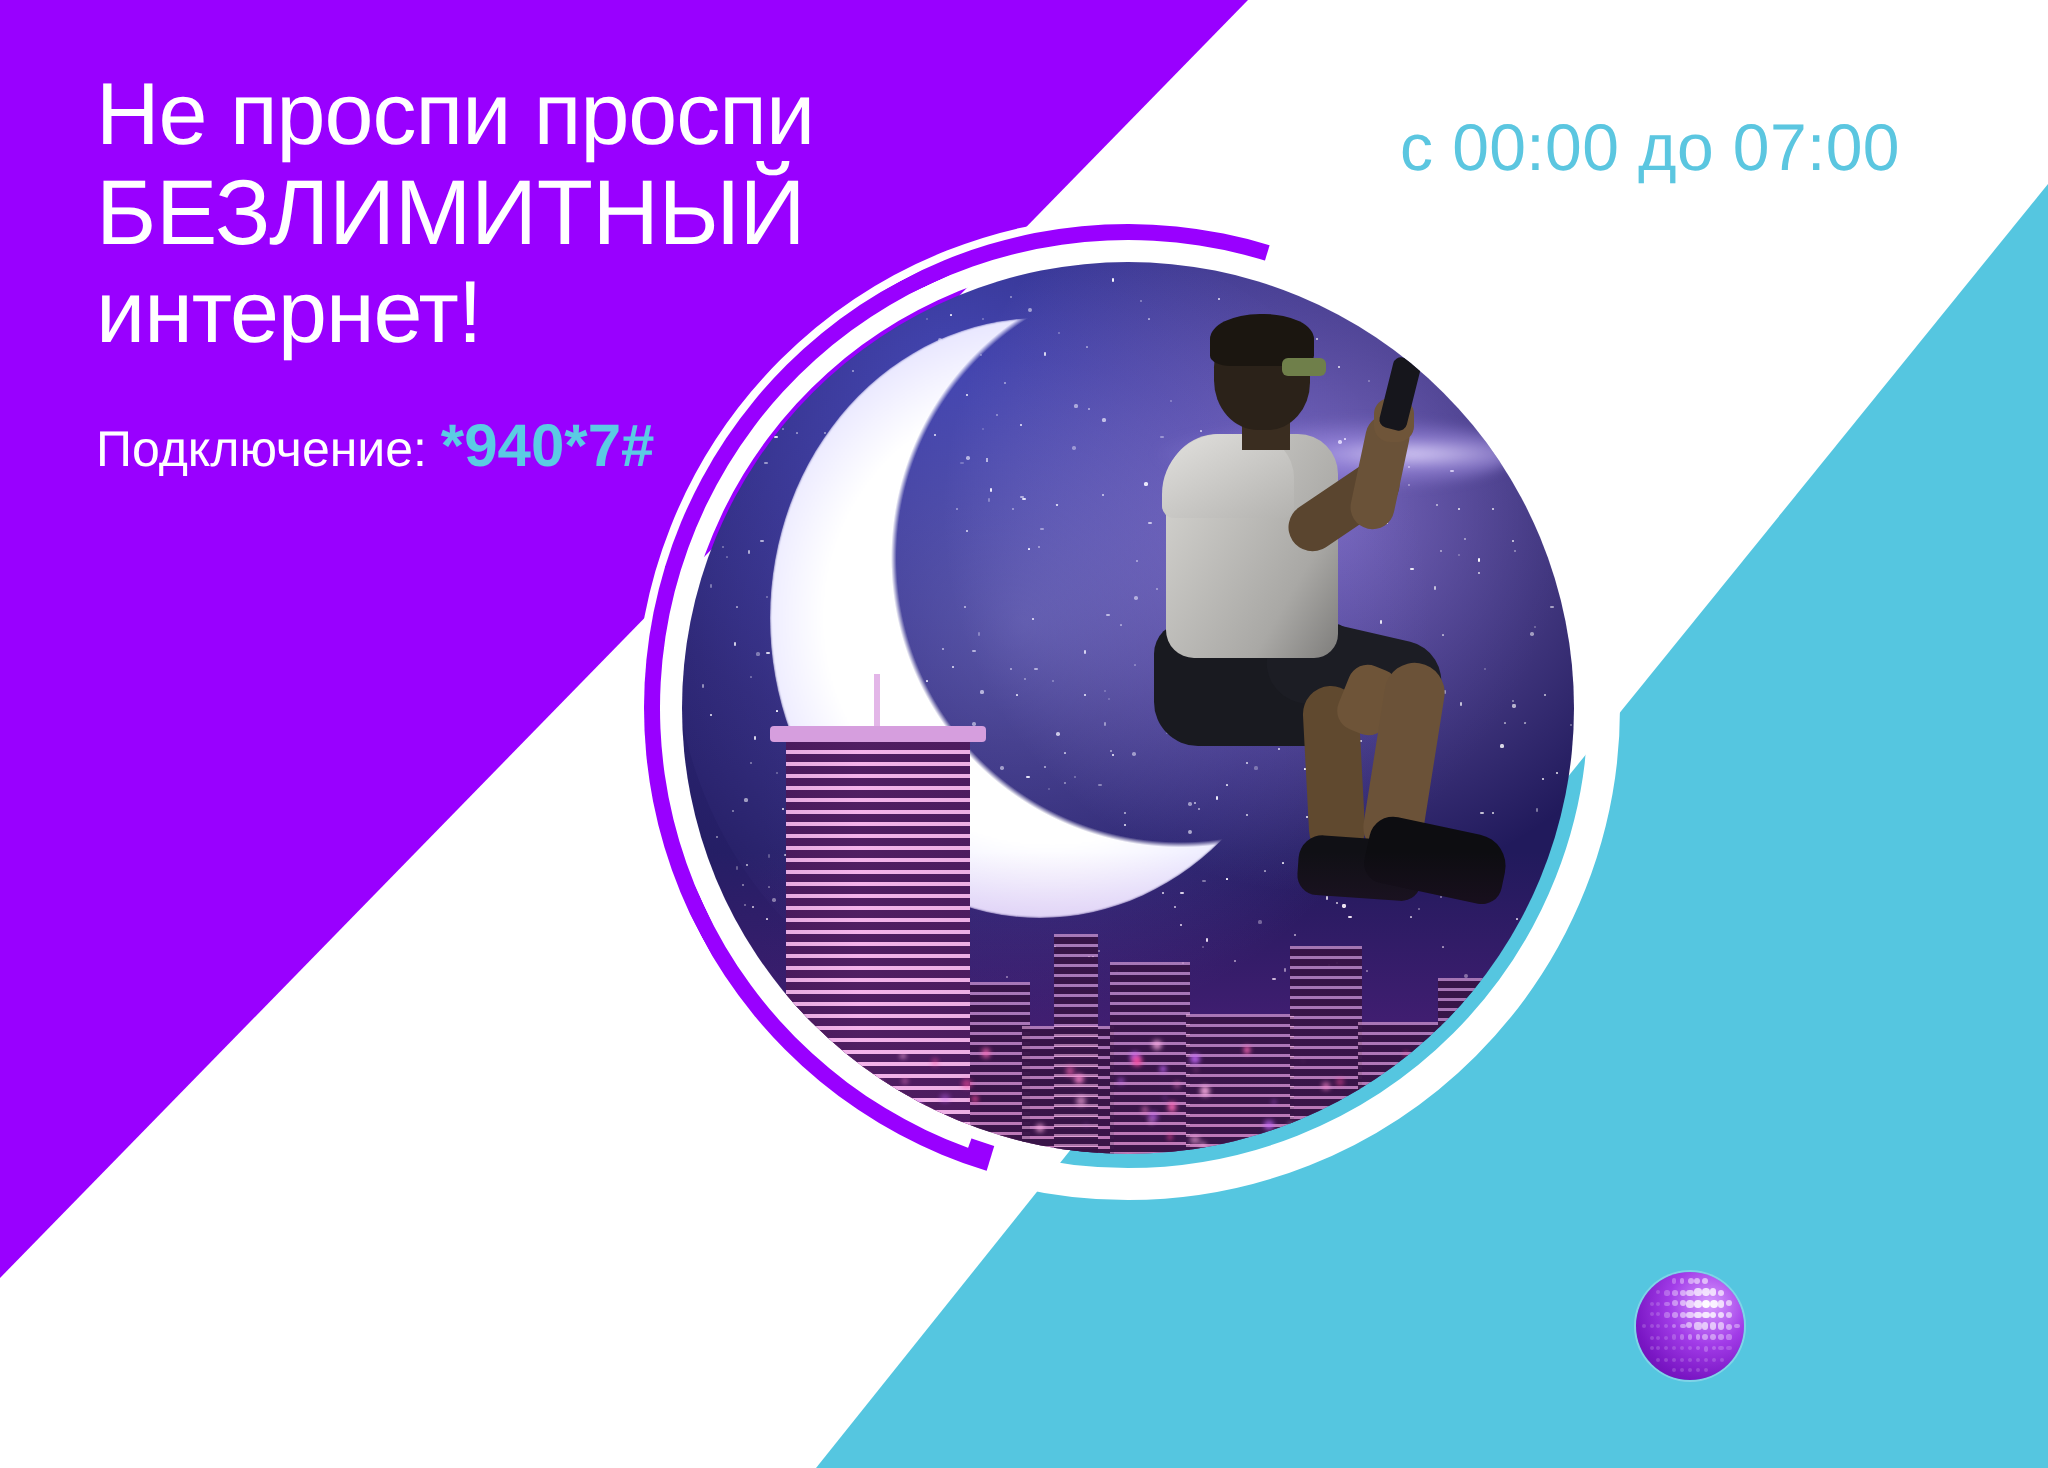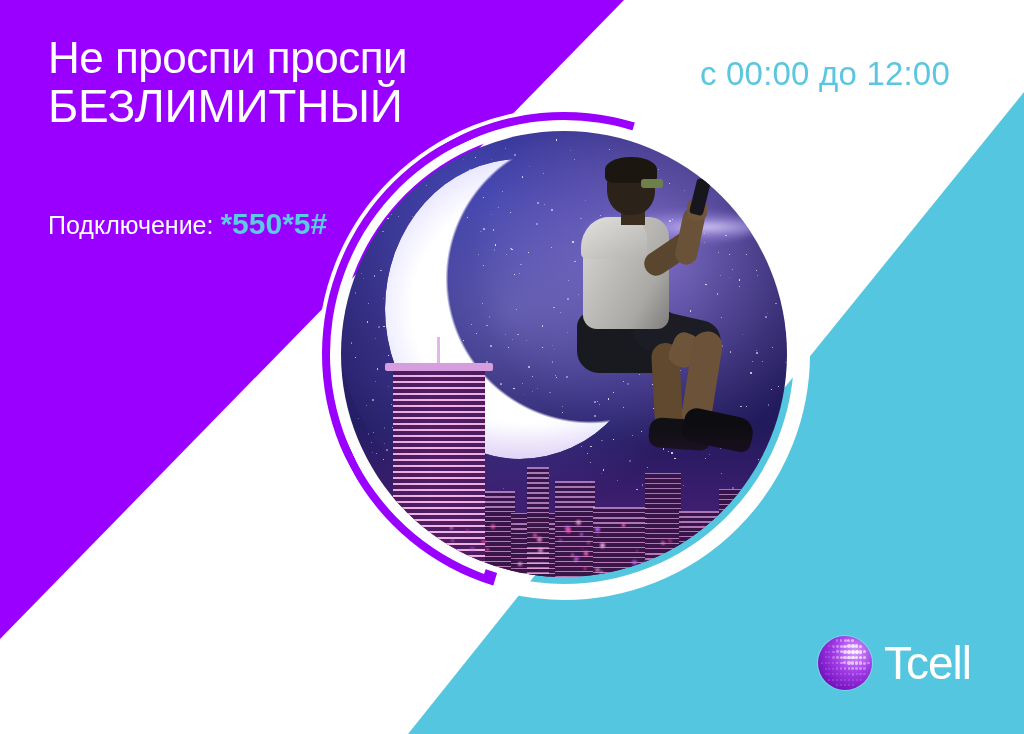--- a/index.html
+++ b/index.html
@@ -752,28 +752,29 @@
           <i class="lite" style="left:349.8px;bottom:29.2px;width:1.6px;height:1.6px;background:#ff8ad0;opacity:0.56"></i>
           <i class="lite" style="left:434.8px;bottom:14.6px;width:4.2px;height:4.2px;background:#ff8ad0;opacity:0.75"></i>
           <i class="lite" style="left:387.4px;bottom:34.5px;width:2.6px;height:2.6px;background:#ff8ad0;opacity:0.85"></i>
         </div>
     </div>
   </div>
 
   <div class="headline">
     <div class="h-line1">Не проспи проспи</div>
     <div class="h-line2">БЕЗЛИМИТНЫЙ</div>
+    <div class="h-line3">интернет!</div>
   </div>
 
   <div class="connect">
     <span>Подключение:</span>
-    <span class="code">*550*5#</span>
+    <span class="code">*940*7#</span>
   </div>
 
-  <div class="hours">с 00:00 до 12:00</div>
+  <div class="hours">с 00:00 до 07:00</div>
 
 
   <div class="logo">
     <div class="logo-ball" id="logoball">
         <i class="dot" style="left:17.9px;top:3.3px;width:2.5px;height:2.5px;opacity:0.28"></i>
         <i class="dot" style="left:21.7px;top:3.2px;width:2.8px;height:2.8px;opacity:0.39"></i>
         <i class="dot" style="left:25.5px;top:3.1px;width:3.0px;height:3.0px;opacity:0.48"></i>
         <i class="dot" style="left:29.3px;top:3.0px;width:3.1px;height:3.1px;opacity:0.54"></i>
         <i class="dot" style="left:33.2px;top:3.0px;width:3.2px;height:3.2px;opacity:0.57"></i>
         <i class="dot" style="left:10.3px;top:9.1px;width:2.2px;height:2.2px;opacity:0.18"></i>
@@ -850,16 +851,15 @@
         <i class="dot" style="left:29.9px;top:42.8px;width:2.0px;height:2.0px;opacity:0.18"></i>
         <i class="dot" style="left:33.8px;top:42.8px;width:2.0px;height:2.0px;opacity:0.18"></i>
         <i class="dot" style="left:37.7px;top:42.8px;width:2.0px;height:2.0px;opacity:0.18"></i>
         <i class="dot" style="left:41.6px;top:42.8px;width:2.0px;height:2.0px;opacity:0.18"></i>
         <i class="dot" style="left:18.2px;top:48.4px;width:2.0px;height:2.0px;opacity:0.18"></i>
         <i class="dot" style="left:22.1px;top:48.4px;width:2.0px;height:2.0px;opacity:0.18"></i>
         <i class="dot" style="left:26.0px;top:48.4px;width:2.0px;height:2.0px;opacity:0.18"></i>
         <i class="dot" style="left:29.9px;top:48.4px;width:2.0px;height:2.0px;opacity:0.18"></i>
         <i class="dot" style="left:33.8px;top:48.4px;width:2.0px;height:2.0px;opacity:0.18"></i>
       </div>
-    <div class="logo-word">Tcell</div>
   </div>
 
 </div>
 
 </body></html>

